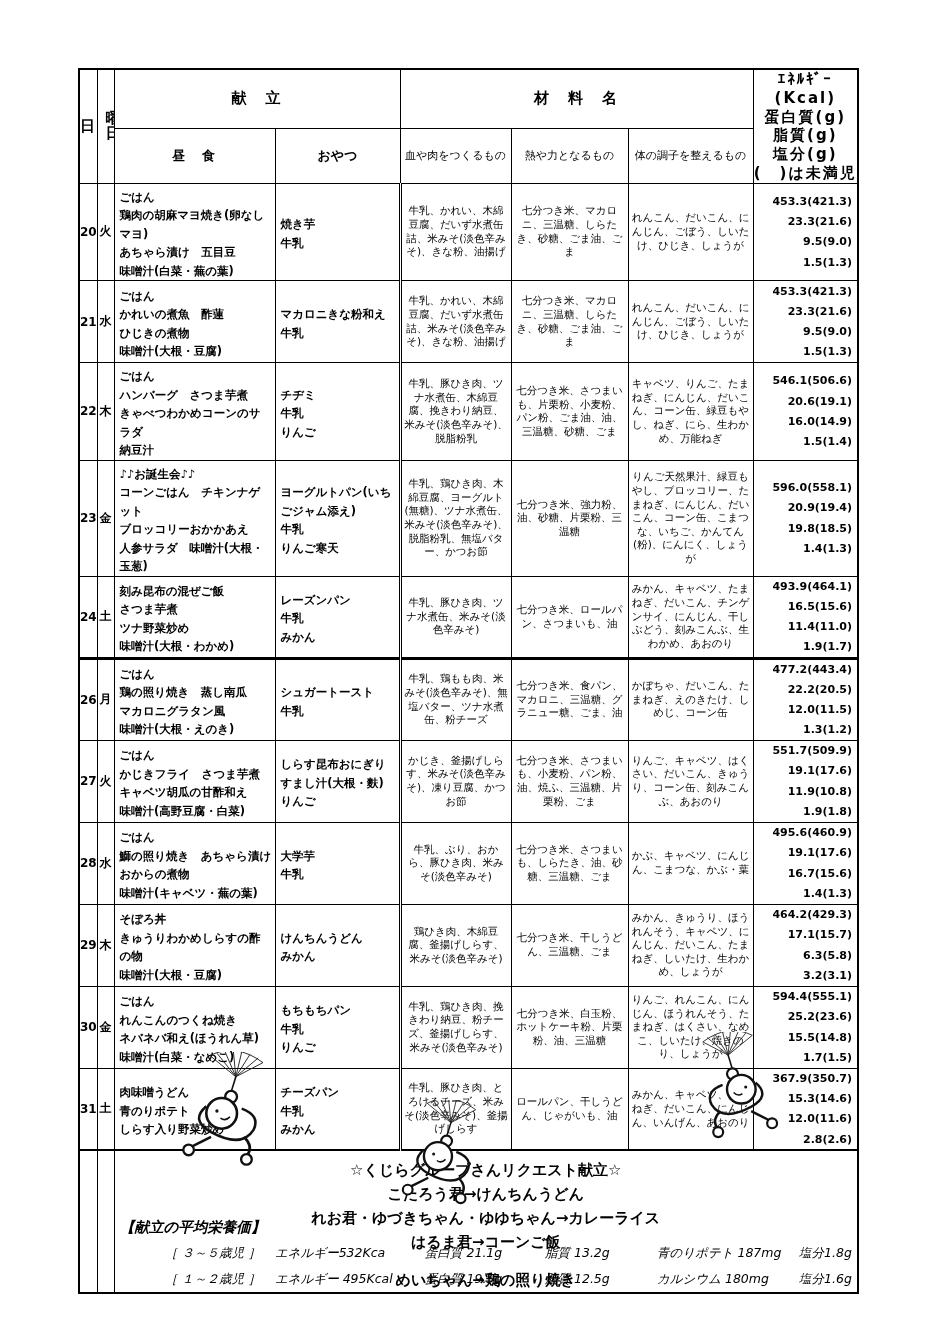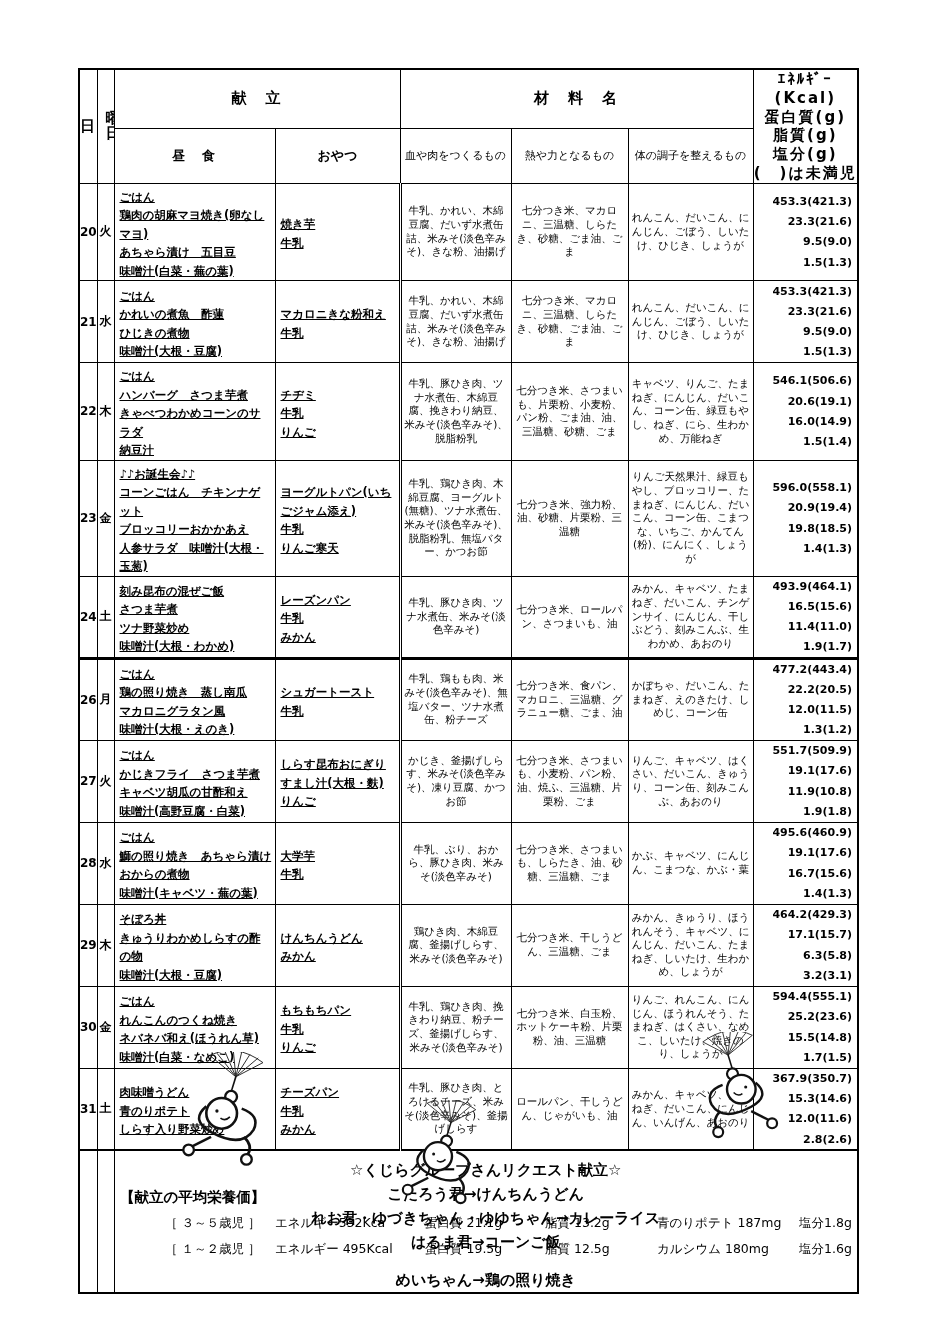--- a/index.html
+++ b/index.html
@@ -30,21 +30,21 @@
   th.day-h { font-size:11px; font-weight:bold; }
   th.wd-h  { font-size:10px; font-weight:bold; line-height:1.05; word-break:break-all; padding:0 8px; }
   th.nut-h { font-size:8.5px; font-weight:normal; line-height:1.25; text-align:center; }
   th.protein-col { border-left:3px double #000; }
 
   
   td { height:82px; }
   td.day, td.wd { text-align:center; font-weight:bold; font-size:12px; }
   td.lunch, td.snack {
     vertical-align:top; padding:4px 3px 0 5px;
-    font-weight:bold; font-size:11.5px; line-height:18.5px; text-align:left;text-decoration:underline;
+    font-weight:bold; font-size:11.5px; line-height:18.5px; text-align:left;
   }
   td.ing {
     font-size:10.5px; line-height:1.3; text-align:center; padding:1px 2px;
   }
   td.ing.protein-col { border-left:3px double #000; }
   td.nut { padding:0; }
   .nut-wrap {
     height:80px; display:flex; flex-direction:column; justify-content:space-between;
     padding:3px 5px 3px 0; font-size:11px; text-align:right;font-weight:bold;
   }
@@ -56,21 +56,21 @@
   .req-title { font-weight:bold; font-size:15px; line-height:24px; }
   .req-line  { font-weight:bold; font-size:15px; line-height:24px; }
   .req-line.gap { margin-top:14px; }
 
   
   .kid { position:absolute; pointer-events:none; }
   .kid svg { display:block; }
   .kid.flip svg { transform:scaleX(-1); }
 
   
-  .summary { position:absolute; left:120px; top:1188px; width:770px; }
+  .summary { position:absolute; left:120px; top:1218px; width:770px;font-style:italic; }
   .summary-title { font-weight:bold; font-size:14.5px; margin-bottom:8px; }
   .summary-row { display:flex; font-size:12.5px; margin-left:45px; margin-bottom:9px; white-space:nowrap; }
   .summary-row .f-group{width:110px;} .summary-row .f-energy{width:150px;}
   .summary-row .f-protein{width:120px;} .summary-row .f-fat{width:112px;}
   .summary-row .f-calcium{width:142px;} .summary-row .f-salt{flex:1;}
 </style>
 </head>
 <body>
 
 <div class="page">

